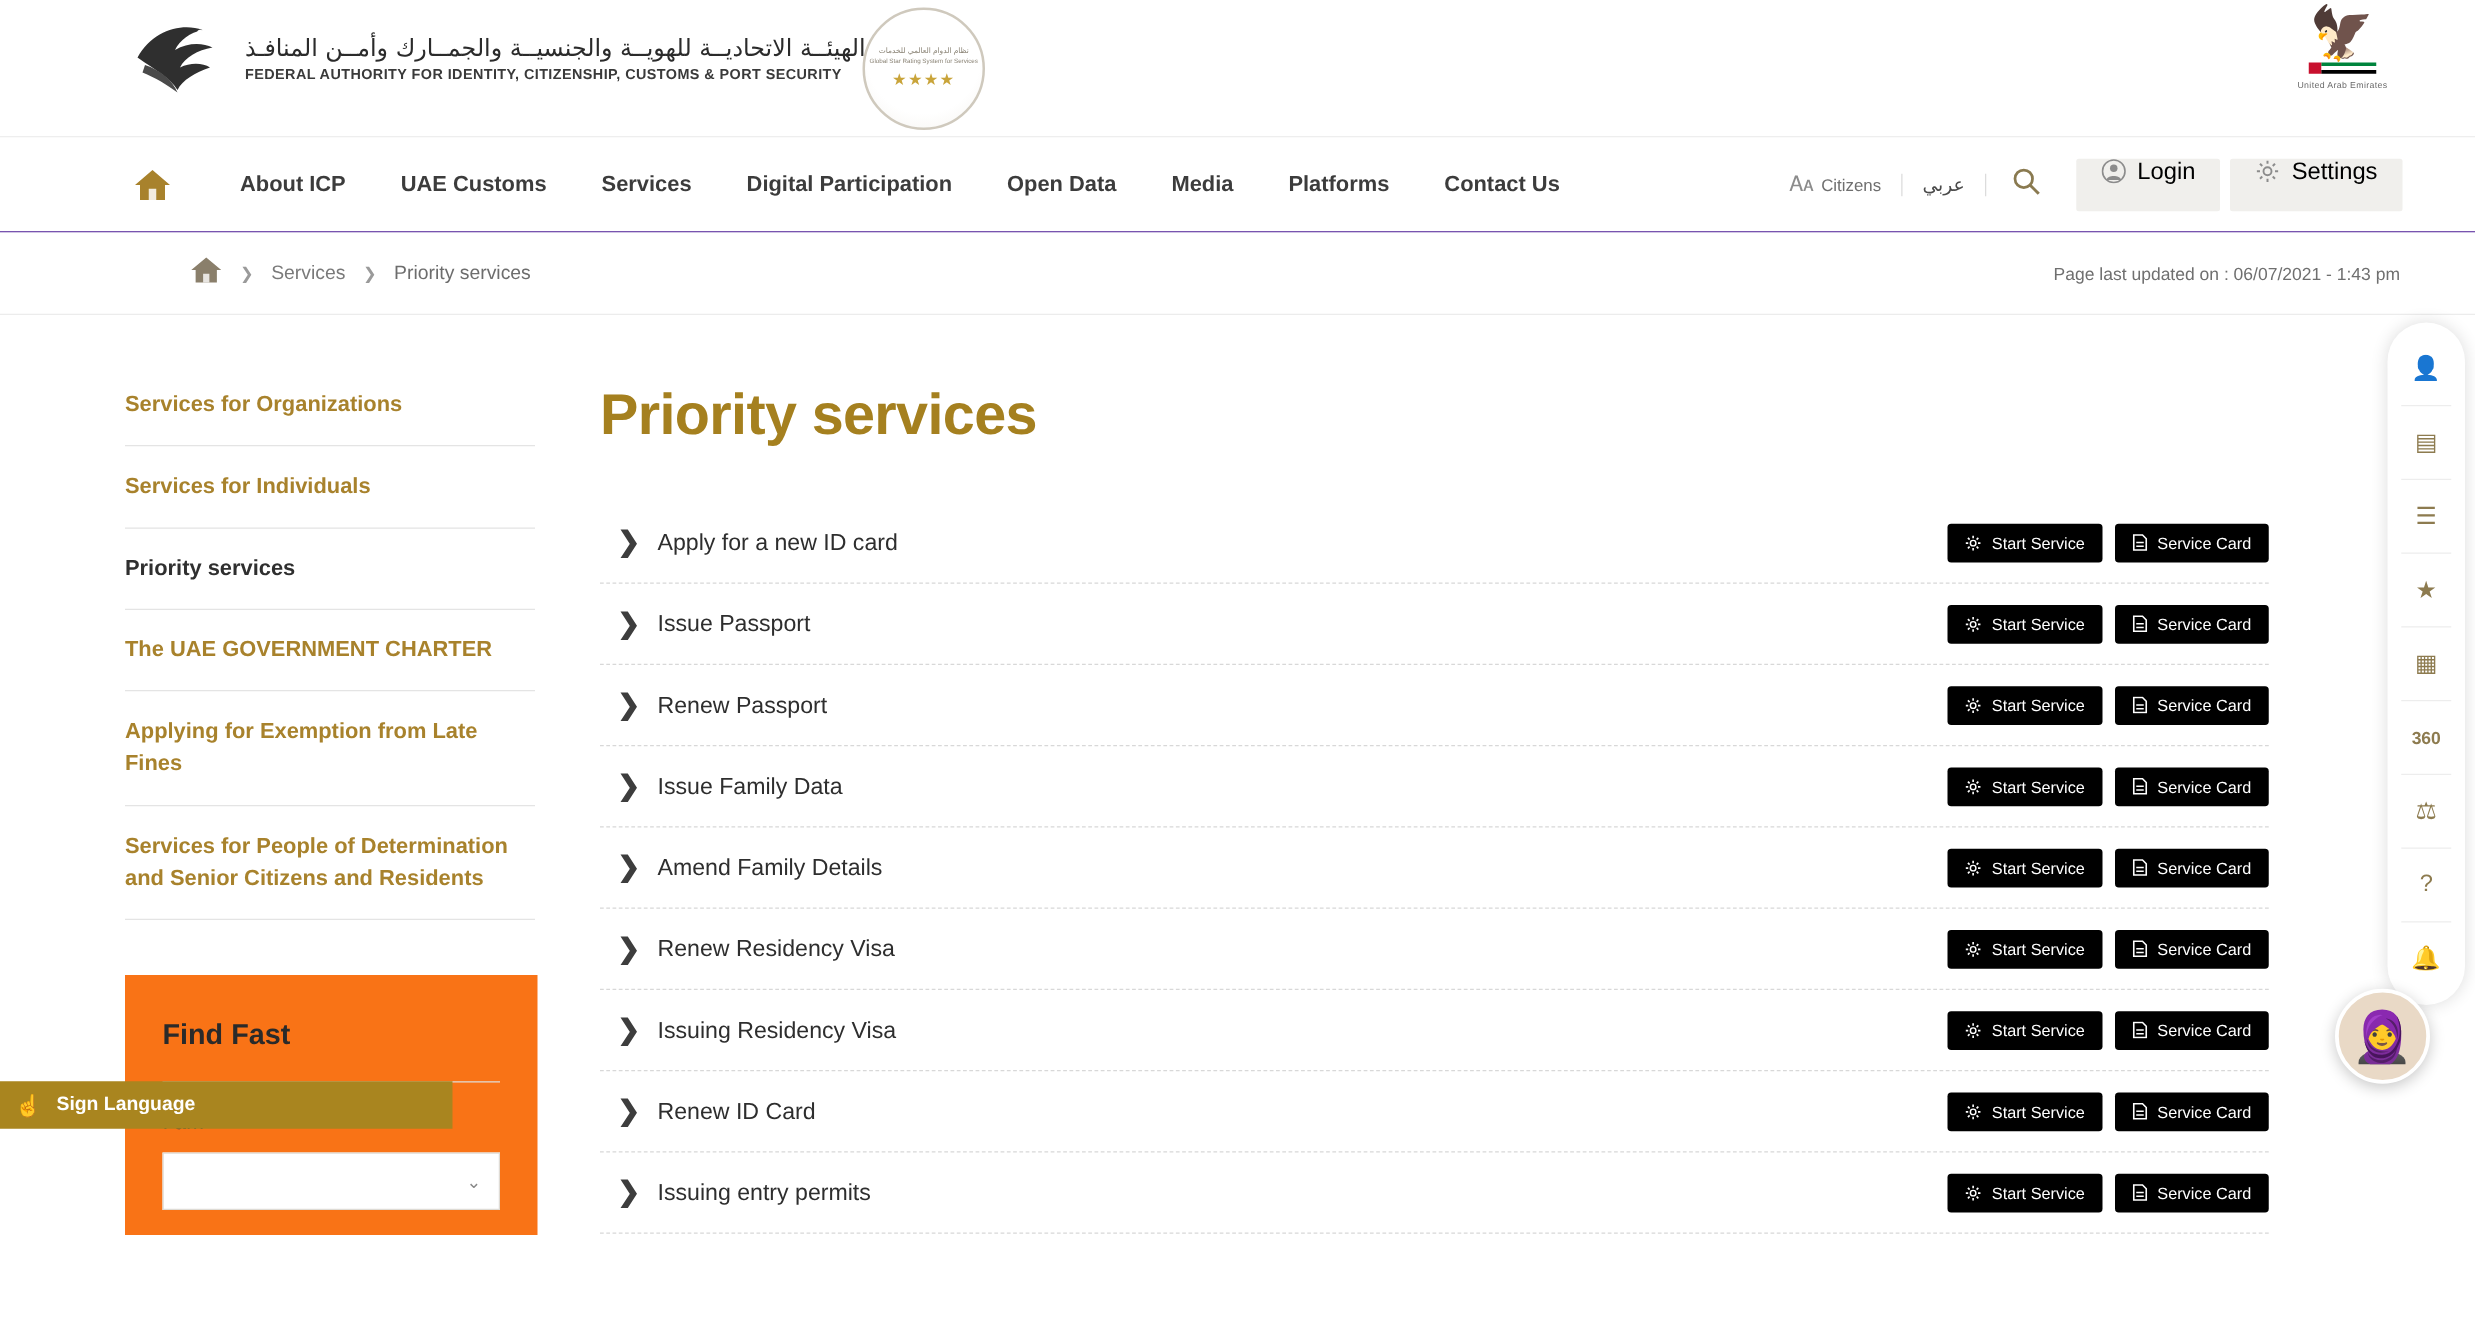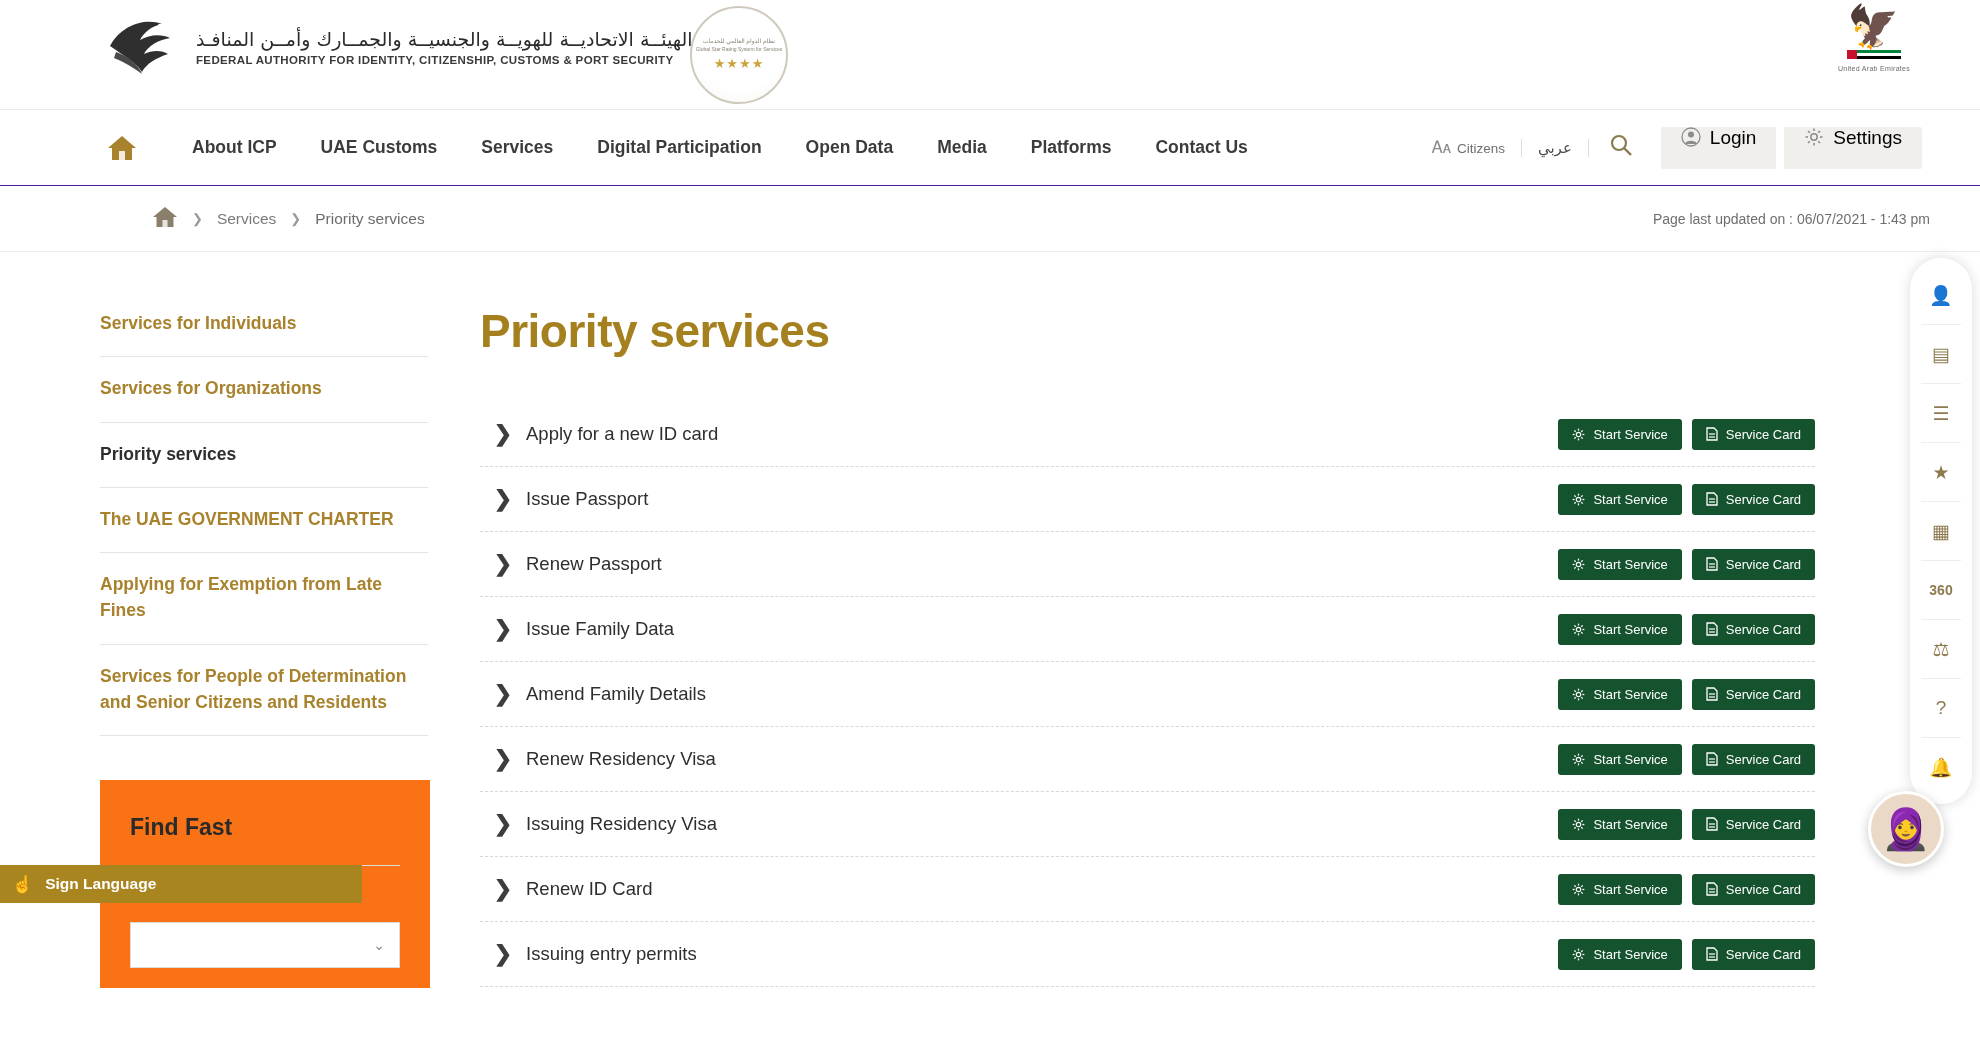--- a/index.html
+++ b/index.html
@@ -98,21 +98,21 @@
   
   .crumbbar {
     height: 66px; display: flex; align-items: center;
     border-bottom: 1px solid #ececec; position: relative; background:#fff;
   }
   .crumbs { display: flex; align-items: center; gap: 14px; margin-left: 152px; }
   .crumb { font-size: 15.5px; color: #7a7a7a; }
   .crumb.sep { color: #9a9a9a; font-size: 13px; }
   .crumb.active { color: #6d6d6d; }
   .updated {
-    position: absolute; right: 50px; font-size: 14px; color: #6f6f6f;
+    position: absolute; right: 60px; font-size: 14px; color: #6f6f6f;
   }
 
   
   .content { display: flex; position: relative; }
   .sidebar { width: 440px; padding: 58px 0 0 100px; }
   .side-item {
     font-size: 17.5px; font-weight: bold; color: #a8822c;
     padding: 18px 0 20px 0; border-bottom: 1px solid #e4e4e4;
     line-height: 1.5; cursor: pointer; width: 328px;
   }
@@ -142,21 +142,21 @@
     height: 65px; border-bottom: 1px dashed #d8d8d8; position: relative;
   }
   .svc-chevron {
     width: 46px; font-size: 22px; color: #3d3d3d; font-weight: bold;
     display:flex; align-items:center; justify-content:center;
   }
   .svc-name { font-size: 18.5px; color: #2e2e2e; }
   .svc-actions { margin-left: auto; display: flex; gap: 10px; }
   .btn {
     display: flex; align-items: center; gap: 8px;
-    background: #14532d; color: #fff; font-size: 13px;
+    background: #000000; color: #fff; font-size: 13px;
     height: 31px; padding: 0 14px; border-radius: 3px; cursor: pointer;
     white-space: nowrap;
   }
   .btn svg { display: block; }
 
   
   .rail {
     position: absolute; right: 8px; top: 258px;
     width: 62px; background: #fff; border-radius: 34px;
     box-shadow: 0 0 14px rgba(0,0,0,.14);
@@ -298,22 +298,22 @@
       <span class="crumb">Services</span>
       <span class="crumb sep">❯</span>
       <span class="crumb active">Priority services</span>
     </div>
     <div class="updated">Page last updated on : 06/07/2021 - 1:43 pm</div>
   </div>
 
   <div class="content">
 
     <div class="sidebar">
+      <div class="side-item">Services for Organizations</div>
       <div class="side-item">Services for Individuals</div>
-      <div class="side-item">Services for Organizations</div>
       <div class="side-item current">Priority services</div>
       <div class="side-item">The UAE GOVERNMENT CHARTER</div>
       <div class="side-item">Applying for Exemption from Late Fines</div>
       <div class="side-item">Services for People of Determination and Senior Citizens and Residents</div>
 
       <div class="find-fast">
         <h3>Find Fast</h3>
         <div class="ff-sep"></div>
         <div class="ff-label">I am</div>
         <div class="ff-select">

